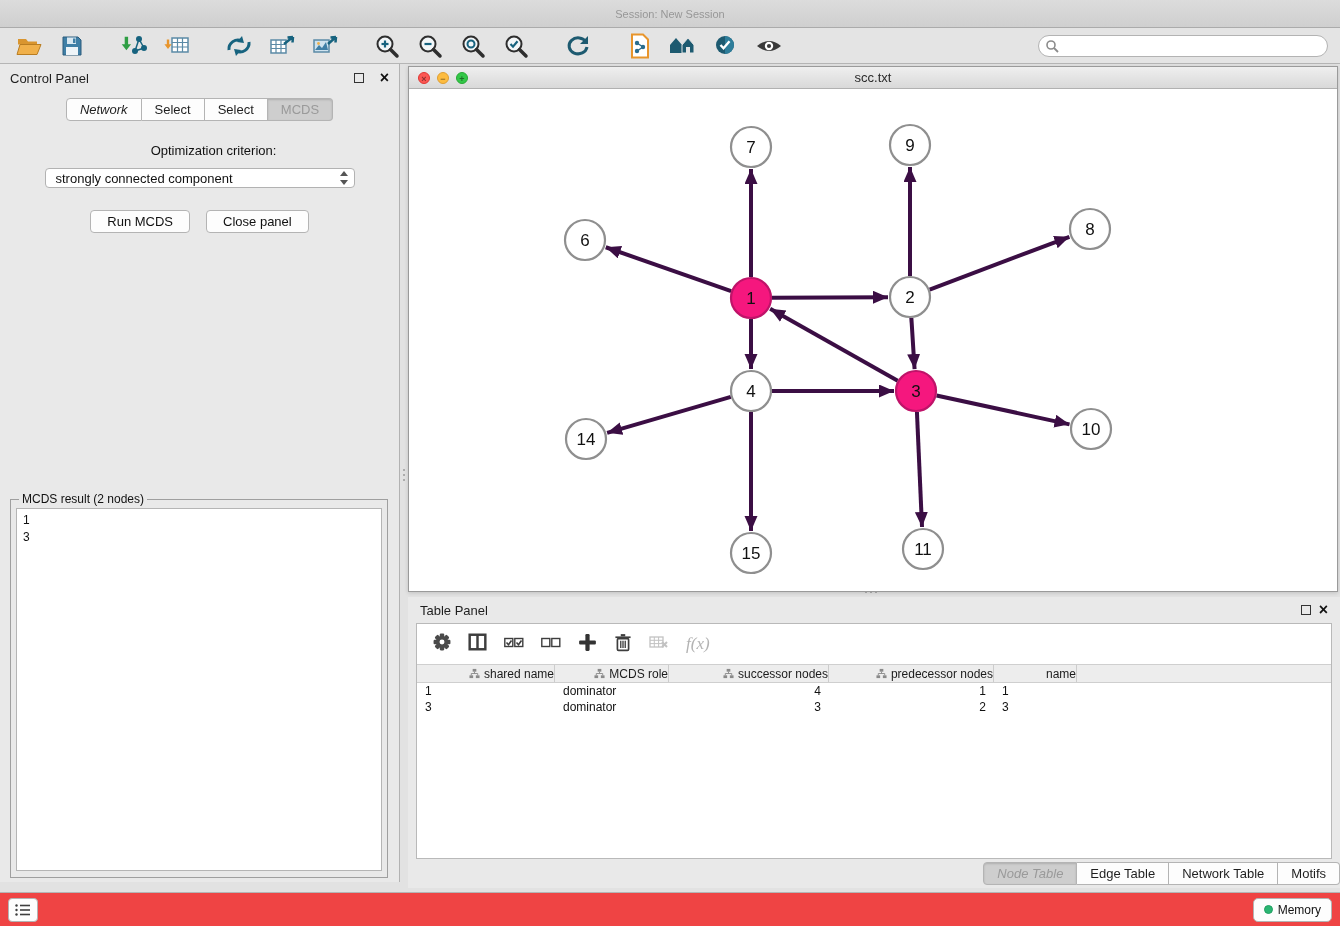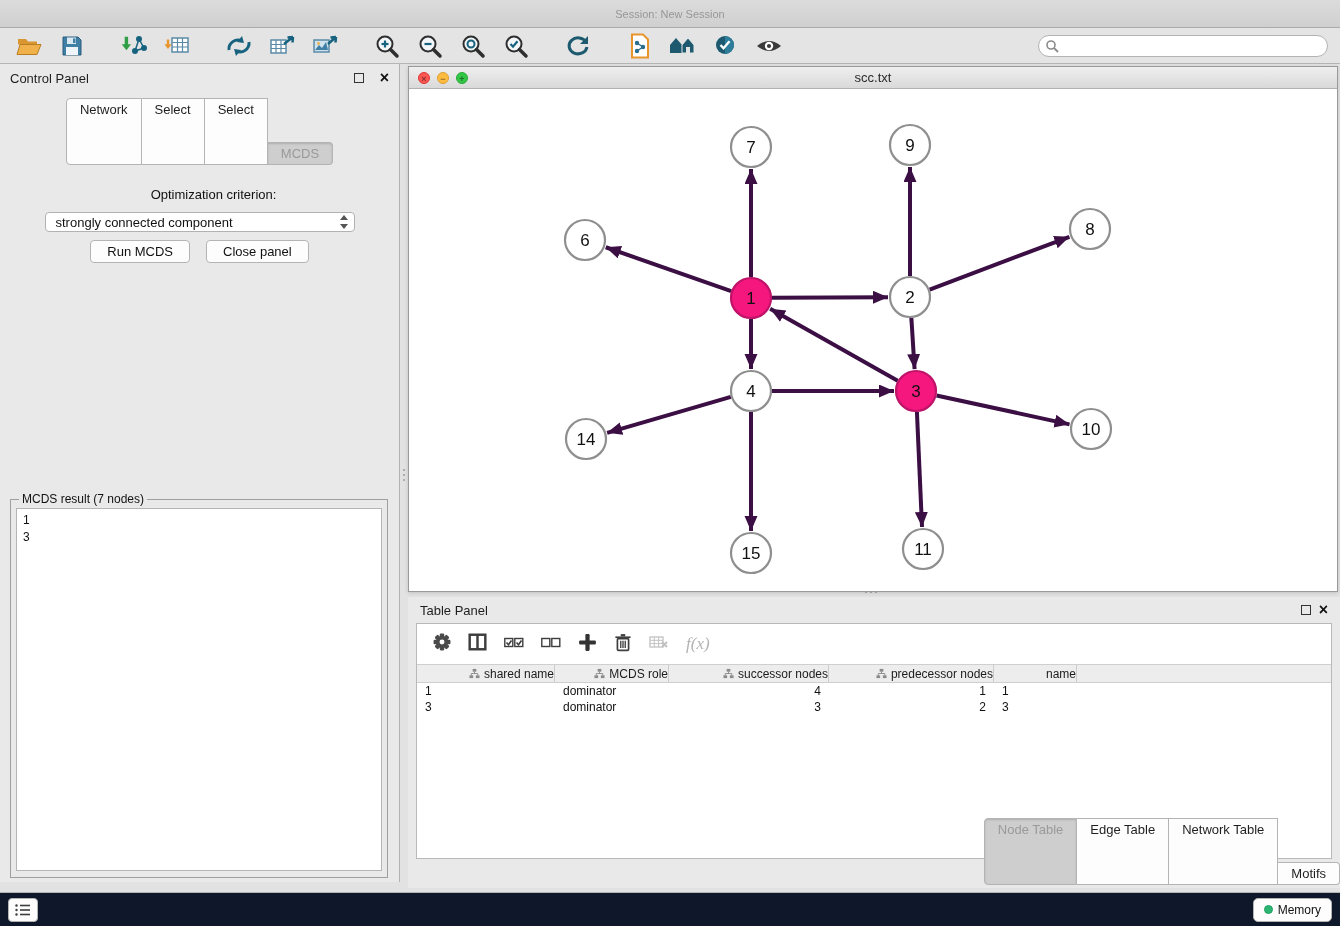--- a/index.html
+++ b/index.html
@@ -25,29 +25,29 @@
   
   .control-panel { position:absolute; top:64px; left:0; width:400px; height:818px;
     background:#e9e9e9; border-right:1px solid #b2b2b2; }
   .cp-header { height:28px; display:flex; align-items:center; padding:0 10px; font-size:13px; color:#1f1f1f; gap:16px;text-align:center; }
   .flex-spacer { flex:1; }
   .float-btn { width:10px; height:10px; border:1.5px solid #333; display:inline-block; }
   .close-x { font-size:16px; font-weight:bold; color:#111; line-height:10px; cursor:default; }
   .seg { display:flex; width:fit-content; margin:6px auto 0 auto; }
   .seg-btn { background:#fdfdfd; border:1px solid #b4b4b4; border-left:none; padding:3px 13px;
     font-size:13px; color:#1f1f1f; }
-  .seg-btn:first-child { border-left:1px solid #b4b4b4; border-radius:4px 0 0 4px; }
-  .seg-btn:last-child { border-radius:0 4px 4px 0;margin-top:44px; }
+  .seg-btn:first-child { border-left:1px solid #b4b4b4; border-radius:4px 0 0 4px;font-style:italic; }
+  .seg-btn:last-child { border-radius:0 4px 4px 0; }
   .seg-btn.active { background:#cecece; color:#9a9a9a; box-shadow:inset 0 1px 2px rgba(0,0,0,0.15); }
   .cp-opt-label { text-align:center; font-size:13px; color:#111; margin-top:22px;padding-left:28px; }
   .cp-dropdown { width:310px; height:20px; margin:10px auto 0 auto; background:#fff;
     border:1px solid #b2b2b2; border-radius:4px; display:flex; align-items:center;
     padding:0 4px 0 10px; font-size:13px; color:#111; }
   .cp-dropdown .dd-label { flex:1; }
-  .cp-buttons { display:flex; justify-content:center; gap:16px; margin-top:8px; }
+  .cp-buttons { display:flex; justify-content:center; gap:16px; margin-top:22px; }
   .mac-btn { background:#fdfdfd; border:1px solid #b4b4b4; border-radius:4px;
     padding:3px 16px; font-size:13px; color:#111; }
   .result-box { position:absolute; left:10px; top:428px; width:378px; height:386px;
     border:1px solid #9f9f9f; background:#e9e9e9; }
   .result-box legend { font-size:12px; color:#111; margin-left:8px; padding:0 3px; }
   .result-area { position:absolute; left:5px; right:5px; top:2px; bottom:6px;
     background:#fff; border:1px solid #b5b5b5; font-size:12px; color:#111;
     padding:3px 6px; line-height:17px; overflow:hidden; }
 
   
@@ -84,21 +84,21 @@
   .th { display:flex; align-items:center; justify-content:flex-end; gap:4px;
     border-right:1px solid #cccccc; height:100%; }
   .th-fill { flex:1; border-right:none; }
   .tr { display:flex; height:16px; font-size:12px; color:#111; }
   .td { padding:0 8px; line-height:16px; height:16px; overflow:hidden; }
   .td.num { text-align:right; }
   .tp-tabs { position:absolute; left:0; right:0; bottom:3px; display:flex; justify-content:flex-end; }
 
   
   .statusbar { position:absolute; left:0; right:0; bottom:0; height:34px;
-    background:#0f172a; border-top:1px solid #b5b5b5; display:flex; align-items:center; padding:0 8px; }
+    background:#ef4444; border-top:1px solid #b5b5b5; display:flex; align-items:center; padding:0 8px; }
   .sb-left-btn { width:30px; height:24px; background:#fdfdfd; border:1px solid #b4b4b4;
     border-radius:4px; display:flex; align-items:center; justify-content:center; }
   .memory-btn { margin-left:auto; height:24px; background:#fdfdfd; border:1px solid #b4b4b4;
     border-radius:5px; display:flex; align-items:center; gap:5px; padding:0 10px; font-size:12px; color:#111; }
   .mem-dot { width:9px; height:9px; border-radius:50%; background:#2bb673; border:1px solid #1f9e60; }
 </style>
 </head>
 <body>
 
 <div class="app">
@@ -259,21 +259,21 @@
       <svg width="12" height="16" viewBox="0 0 12 16">
         <path d="M6 1 L10 6 H2 z" fill="#555"></path>
         <path d="M6 15 L2 10 h8 z" fill="#555"></path>
       </svg>
     </div>
     <div class="cp-buttons">
       <button class="mac-btn">Run MCDS</button>
       <button class="mac-btn">Close panel</button>
     </div>
     <fieldset class="result-box">
-      <legend>MCDS result (7 nodes)</legend>
+      <legend>MCDS result (2 nodes)</legend>
       <div class="result-area">
         <div>1</div>
         <div>3</div>
       </div>
     </fieldset>
   </div>
 
   <div class="vsplit-dots">
     <i class="dot"></i>
       <i class="dot"></i>

